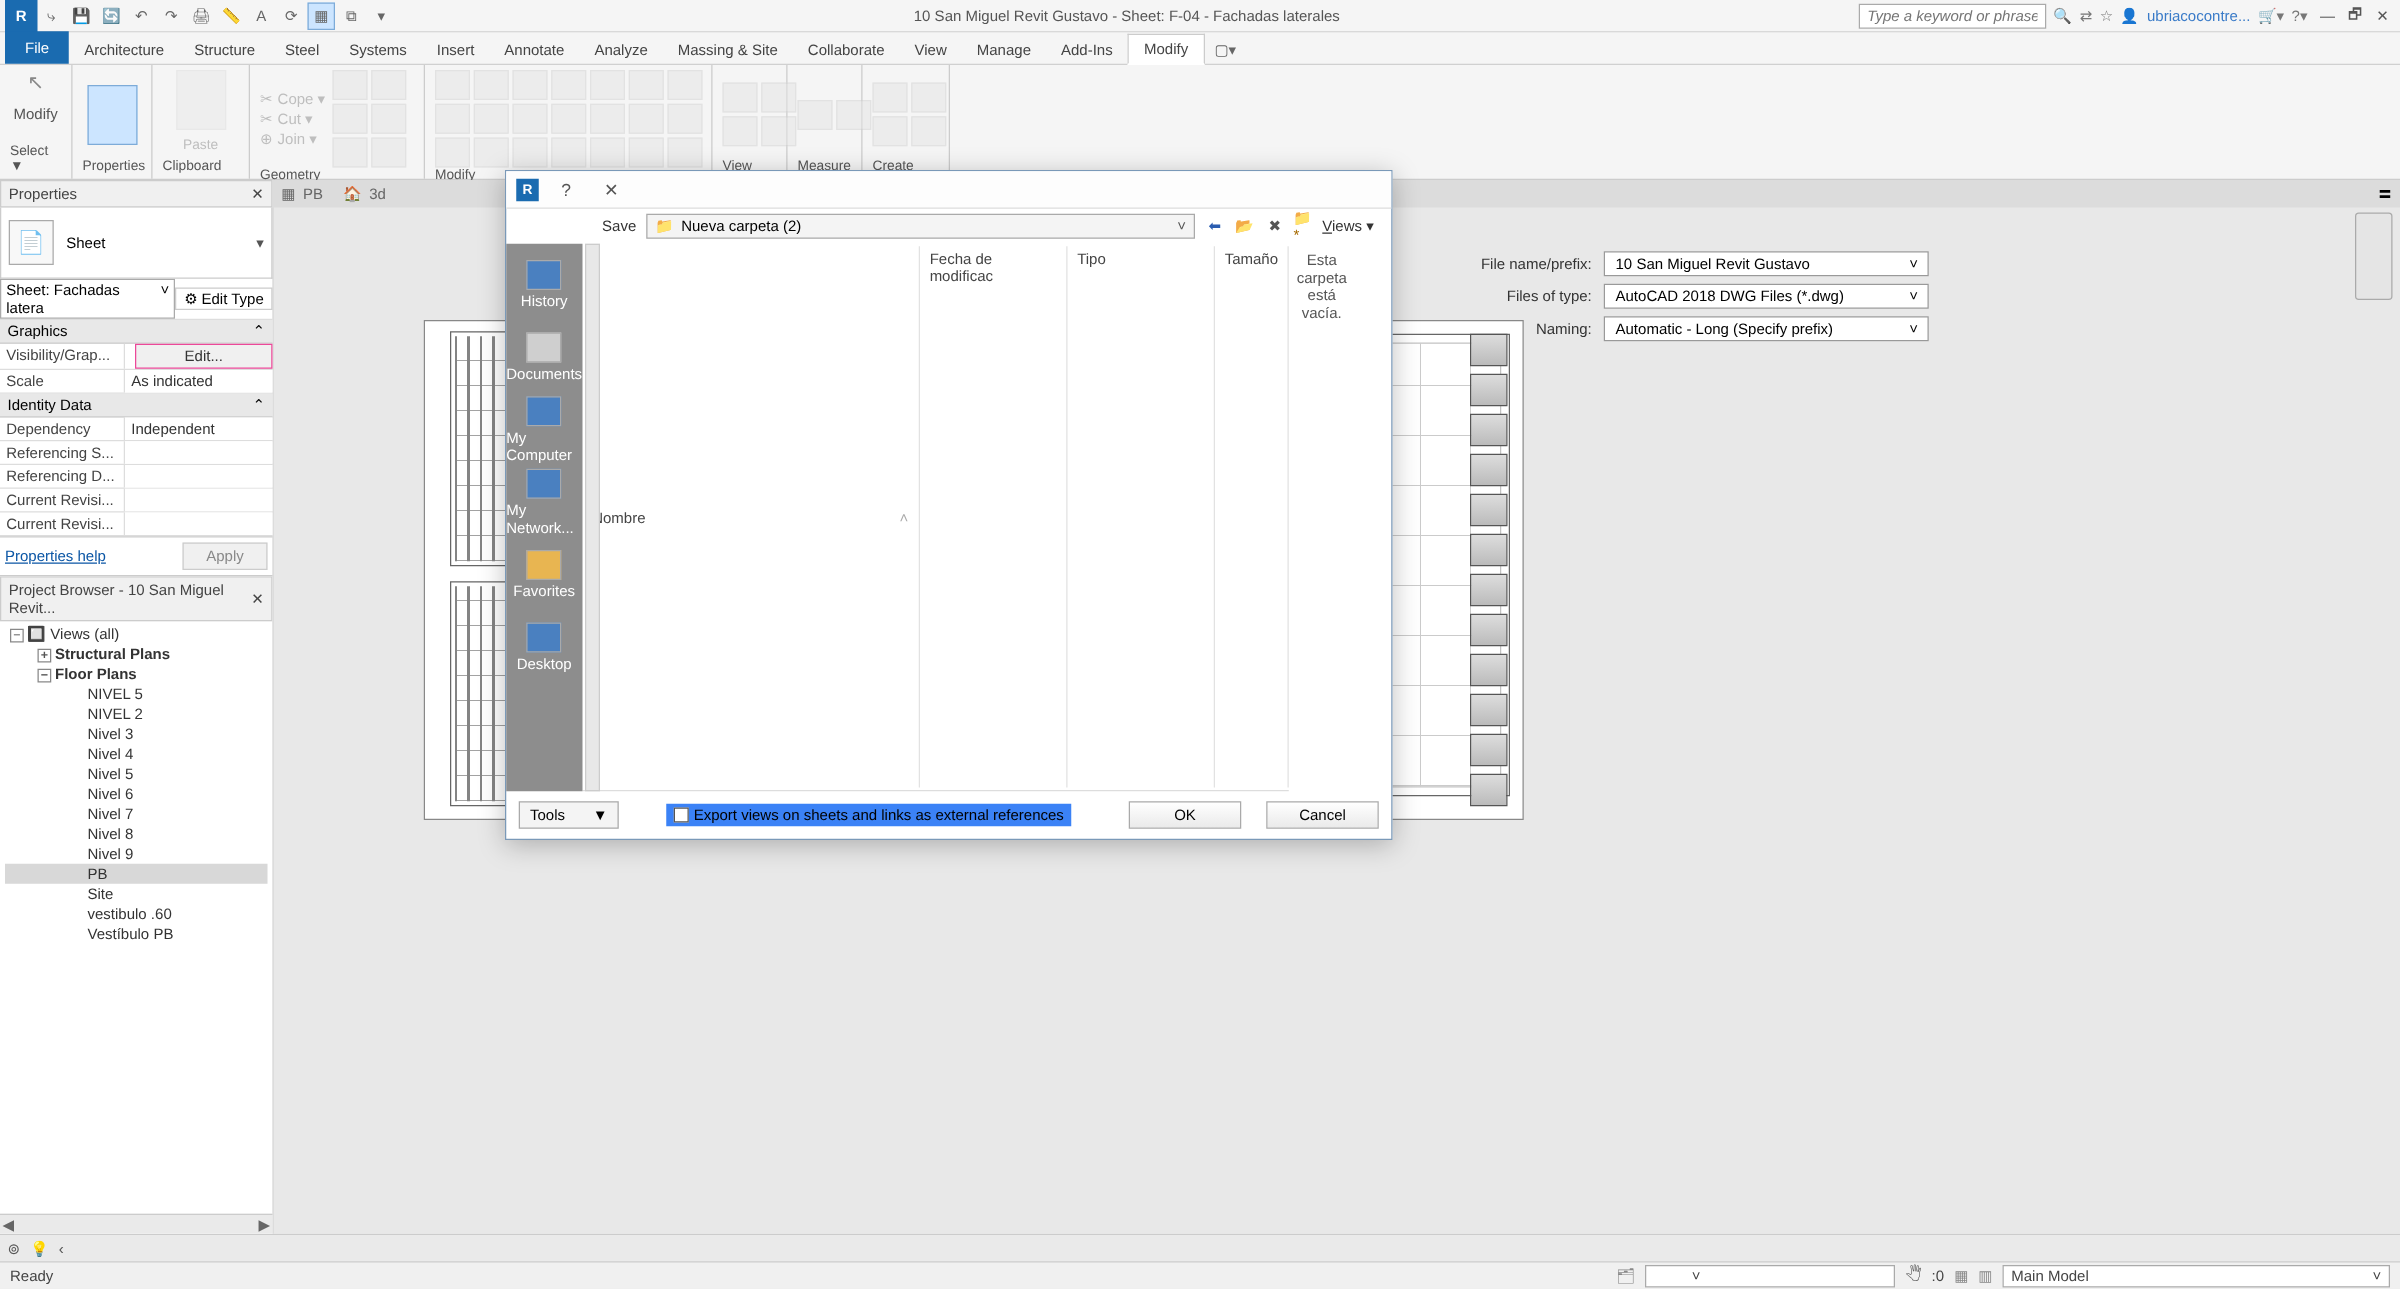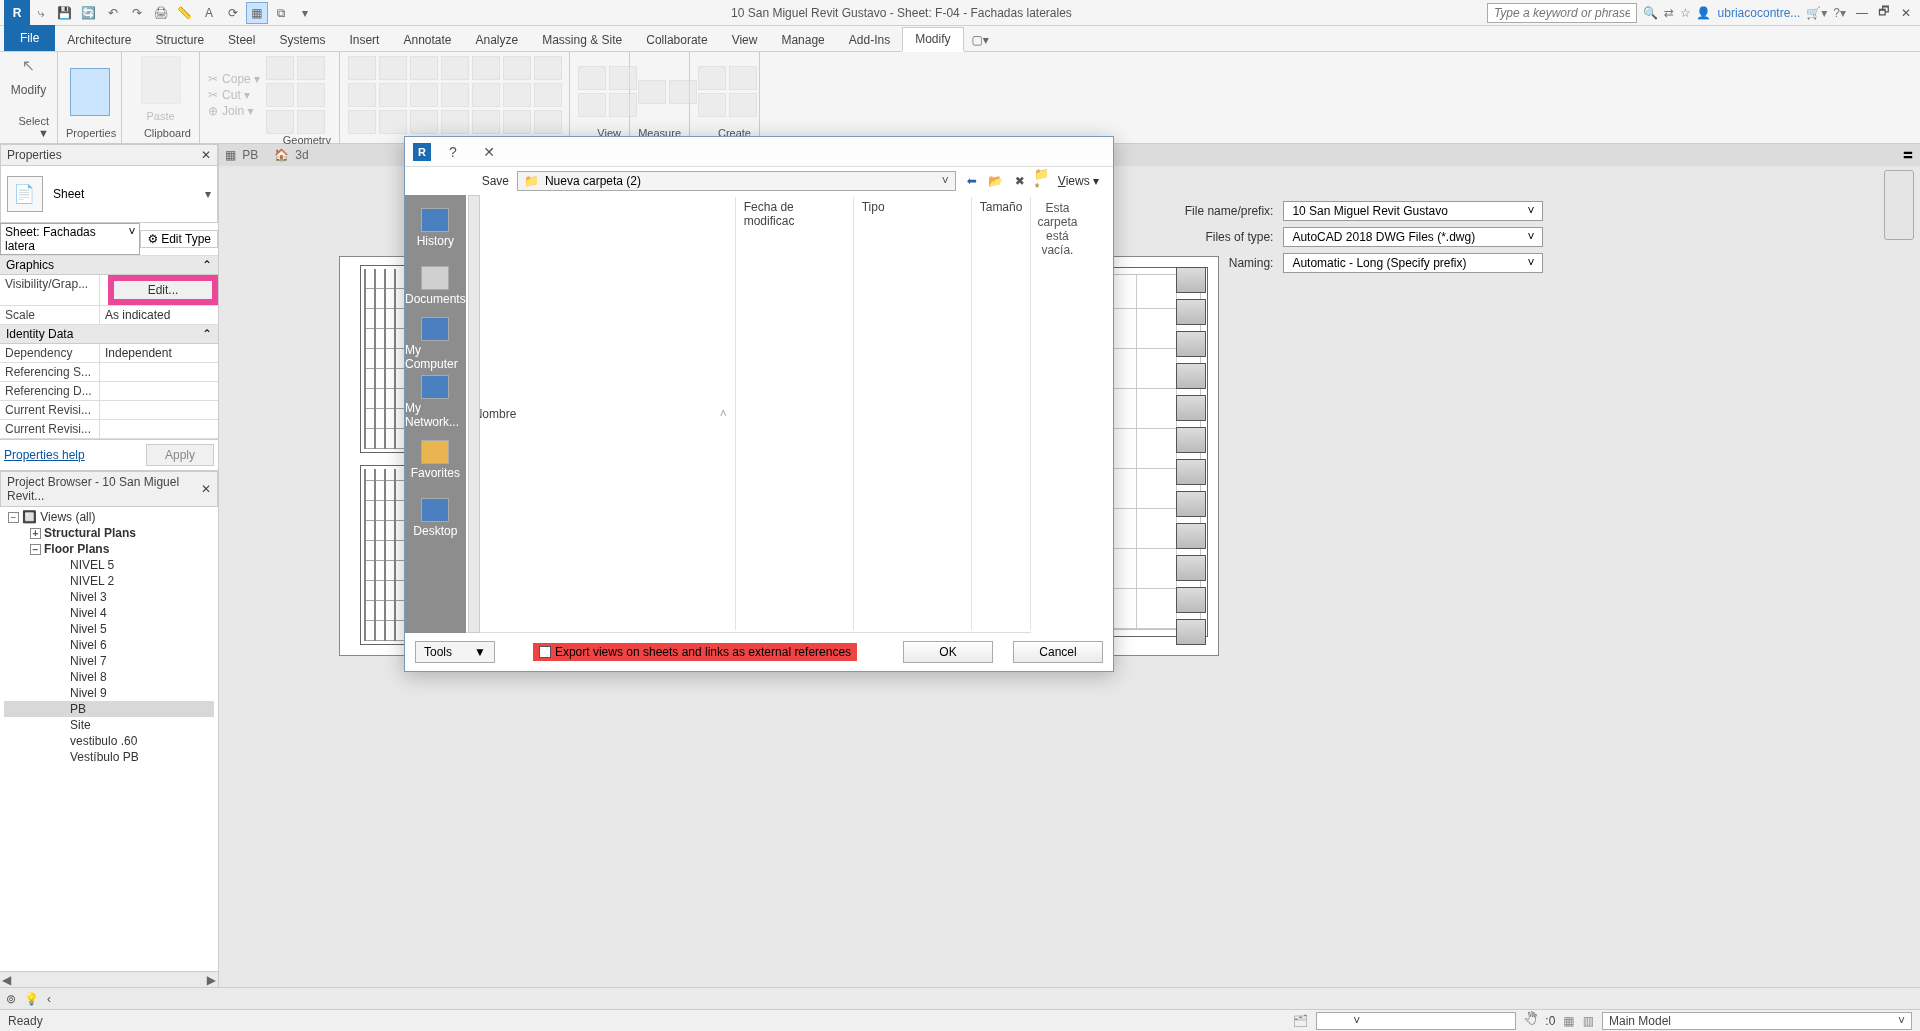--- a/index.html
+++ b/index.html
@@ -20,21 +20,21 @@
 .tabs { display: flex; align-items: flex-end; height: 26px; background: #f5f5f5; border-bottom: 1px solid #d0d0d0; padding-left: 4px; }
 .tab { padding: 4px 12px; color: #444; cursor: pointer; }
 .tab.file { background: #1a6bb0; color: #fff; padding: 6px 16px; }
 .tab.active { border: 1px solid #ccc; border-bottom: 2px solid #fff; background: #fff; position: relative; bottom: -1px; }
 .tab-extra { padding: 4px 8px; color: #666; }
 
 
 .ribbon { display: flex; height: 92px; background: #f5f5f5; border-bottom: 1px solid #ccc; }
 .panel { border-right: 1px solid #ccc; padding: 4px 8px; display: flex; flex-direction: column; justify-content: space-between; }
 .panel .body { flex: 1; display: flex; align-items: center; gap: 6px; opacity: 0.5; }
-.panel .label { text-align: right; color: #555; font-size: 11px; }
+.panel .label { text-align: left; color: #555; font-size: 11px; }
 .big-btn { width: 40px; height: 48px; background: #e8e8e8; border: 1px solid #ddd; }
 .big-btn.active { background: #cce5ff; border: 1px solid #7dabd8; }
 .sel-btn { padding: 2px 4px; color: #555; }
 .smalls { display: flex; flex-direction: column; gap: 2px; font-size: 11px; color: #888; }
 .smalls span { display: flex; gap: 4px; align-items: center; }
 .grid-icons { display: grid; grid-template-columns: repeat(4, 28px); grid-auto-rows: 24px; gap: 3px; }
 .gi { background: #e4e4e4; border: 1px solid #d0d0d0; }
 
 
 .mainrow { display: flex; height: calc(100% - 26px - 26px - 92px - 22px - 22px); }
@@ -46,21 +46,21 @@
 .type-icon { width: 36px; height: 36px; border: 1px solid #aaa; display: flex; align-items: center; justify-content: center; background: #f8f8f8; color: #888; font-size: 18px; }
 .type-name { flex: 1; }
 .type-dd { color: #555; }
 .et-row { display: flex; border-bottom: 1px solid #ddd; align-items: center; }
 .et-row .combo { flex: 1; border: 1px solid #aaa; padding: 1px 4px; background: #fff; font-size: 11px; display: flex; justify-content: space-between; }
 .et-row .edit-type { padding: 1px 6px; border: 1px solid #ccc; display: flex; gap: 3px; align-items: center; font-size: 11px; }
 .cat-hdr { background: #e8e8e8; padding: 2px 6px; font-size: 11px; display: flex; justify-content: space-between; border-bottom: 1px solid #ccc; }
 .prow { display: flex; border-bottom: 1px solid #ddd; font-size: 11px; }
 .prow .k { width: 100px; padding: 2px 5px; border-right: 1px solid #ddd; color: #444; overflow: hidden; white-space: nowrap; text-overflow: ellipsis; }
 .prow .v { flex: 1; padding: 2px 5px; background: #fff; color: #333; }
-.prow .v.btn { background: #f0f0f0; text-align: center; border: 6px solid #ec4899; }
+.prow .v.btn { background: #f0f0f0; text-align: center; border: 1px solid #ec4899; }
 .prop-foot { display: flex; justify-content: space-between; align-items: center; padding: 4px; border-top: 1px solid #ccc; }
 .prop-foot .help { color: #0b56a5; text-decoration: underline; }
 .prop-foot .apply { padding: 3px 18px; border: 1px solid #ccc; background: #f0f0f0; color: #888; }
 
 
 .browser { flex: 1; overflow: hidden; border-top: 1px solid #ccc; display: flex; flex-direction: column; }
 .tree { flex: 1; padding: 2px 4px; font-size: 12px; color: #333; overflow: auto; }
 .tree .node { padding: 1px 0; white-space: nowrap; }
 .tree .lvl1 { padding-left: 4px; }
 .tree .lvl2 { padding-left: 26px; font-weight: bold; }
@@ -110,21 +110,21 @@
 .c1 { width: 270px; display: flex; justify-content: space-between; align-items:center; }
 .c2 { width: 118px; } .c3 { width: 118px; } .c4 { flex: 1; }
 .fl-empty { text-align: center; padding: 6px; color: #555; }
 .dlg-form { padding: 6px 10px; display: flex; flex-direction: column; gap: 6px; }
 .frow { display: flex; align-items: center; }
 .frow .flbl { width: 190px; text-align: right; padding-right: 10px; color: #333; }
 .frow .finput { flex: 1; border: 1px solid #999; padding: 2px 8px; background: #fff; display: flex; justify-content: space-between; align-items: center; }
 .frow .finput.narrow { flex: 0 0 260px; }
 .dlg-foot { display: flex; align-items: center; padding: 8px 10px; gap: 12px; }
 .tools-btn { width: 80px; padding: 3px 8px; border: 1px solid #aaa; background: #f4f4f4; display: flex; justify-content: space-between; }
-.chk-wrap { background: #ef4444; padding: 2px 6px; display: flex; align-items: center; gap: 4px; }
+.chk-wrap { background: #3b82f6; padding: 2px 6px; display: flex; align-items: center; gap: 4px; }
 .chk { width: 12px; height: 12px; border: 1px solid #555; background: #fff; }
 .btn { width: 90px; text-align: center; padding: 3px 0; border: 1px solid #aaa; background: linear-gradient(#fff,#eaeaea); margin-left: 8px; }
 
 
 .viewbar { height: 22px; background: #eaeaea; border-top: 1px solid #ccc; display: flex; align-items: center; padding: 0 6px; gap: 8px; color: #555; }
 .statusbar { height: 22px; background: #f0f0f0; border-top: 1px solid #ccc; display: flex; align-items: center; padding: 0 8px; color: #444; }
 .statusbar .mid { margin-left: auto; display: flex; align-items: center; gap: 8px; }
 .statusbar .combo2 { border: 1px solid #aaa; padding: 1px 6px; background: #fff; display: flex; gap: 30px; align-items: center; }
 .combo2.wide { width: 200px; }
 .combo2.big { width: 310px; justify-content: space-between; }

